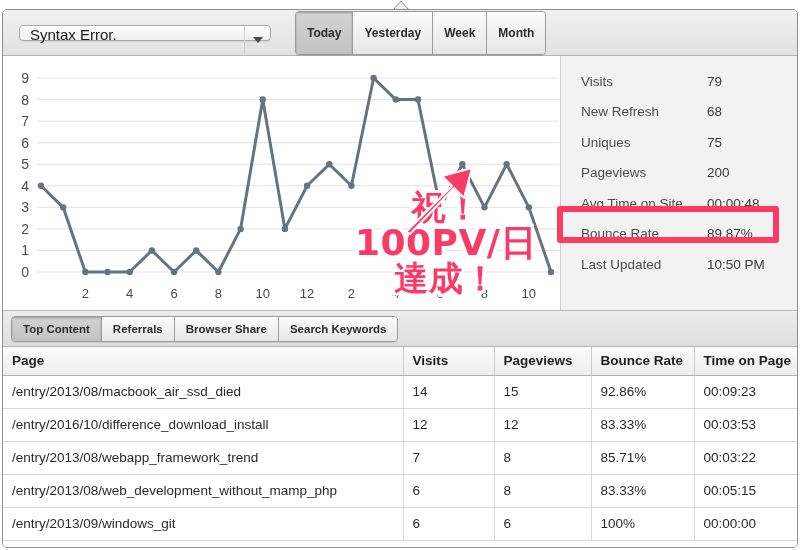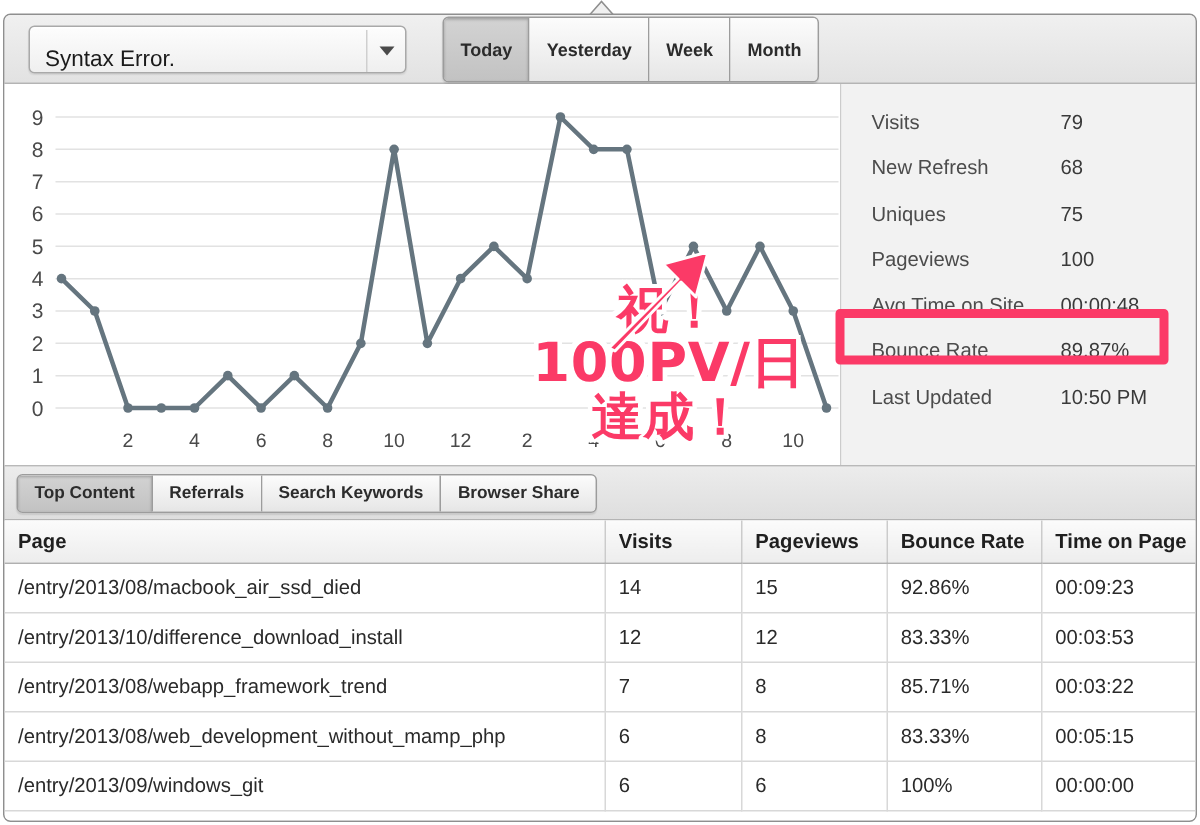--- a/index.html
+++ b/index.html
@@ -38,26 +38,26 @@
     position: relative;
     height: 46px;
     background: linear-gradient(to bottom, #f0f0f0 0%, #e2e2e2 100%);
     border-bottom: 1px solid #b4b4b4;
     display: flex;
     align-items: center;
     padding: 0 8px;
   }
 
   .site-select {
-    width: 252px; height: 32px;
+    width: 252px; height: 16px;
     background: linear-gradient(to bottom, #fdfdfd 0%, #efefef 100%);
     border: 1px solid #a9a9a9;
     border-radius: 4px;
     box-shadow: 0 1px 0 rgba(255,255,255,0.8) inset, 0 1px 1px rgba(0,0,0,0.08);
-    display: flex; align-items: flex-end;
+    display: flex; align-items: flex-start;
     position: relative;
     margin-left: 8px;
   }
   .site-select .label {
     font-size: 15px; color: #1a1a1a;
     padding-left: 10px;
     white-space: nowrap; overflow: hidden; text-overflow: ellipsis;
     flex: 1;
   }
   .site-select .chev {
@@ -366,21 +366,21 @@
         <div class="stat-row">
           <span class="k">New Refresh</span>
           <span class="v">68</span>
         </div>
         <div class="stat-row">
           <span class="k">Uniques</span>
           <span class="v">75</span>
         </div>
         <div class="stat-row">
           <span class="k">Pageviews</span>
-          <span class="v">100</span>
+          <span class="v">200</span>
         </div>
         <div class="stat-row">
           <span class="k">Avg Time on Site</span>
           <span class="v">00:00:48</span>
         </div>
         <div class="stat-row">
           <span class="k">Bounce Rate</span>
           <span class="v">89.87%</span>
         </div>
         <div class="stat-row">
@@ -389,22 +389,22 @@
         </div>
 
         <div class="hl-box"></div>
       </div>
     </div>
 
     <div class="tabbar">
       <div class="tabs">
         <div class="tab active">Top Content</div>
         <div class="tab">Referrals</div>
+        <div class="tab">Browser Share</div>
         <div class="tab">Search Keywords</div>
-        <div class="tab">Browser Share</div>
       </div>
     </div>
 
     <div class="table-wrap">
       <table class="data">
         <colgroup>
           <col class="col-page">
             <col class="col-visits">
             <col class="col-pv">
             <col class="col-br">
@@ -421,21 +421,21 @@
         </thead>
         <tbody>
           <tr>
             <td>/entry/2013/08/macbook_air_ssd_died</td>
             <td>14</td>
             <td>15</td>
             <td>92.86%</td>
             <td>00:09:23</td>
           </tr>
           <tr>
-            <td>/entry/2013/10/difference_download_install</td>
+            <td>/entry/2016/10/difference_download_install</td>
             <td>12</td>
             <td>12</td>
             <td>83.33%</td>
             <td>00:03:53</td>
           </tr>
           <tr>
             <td>/entry/2013/08/webapp_framework_trend</td>
             <td>7</td>
             <td>8</td>
             <td>85.71%</td>

